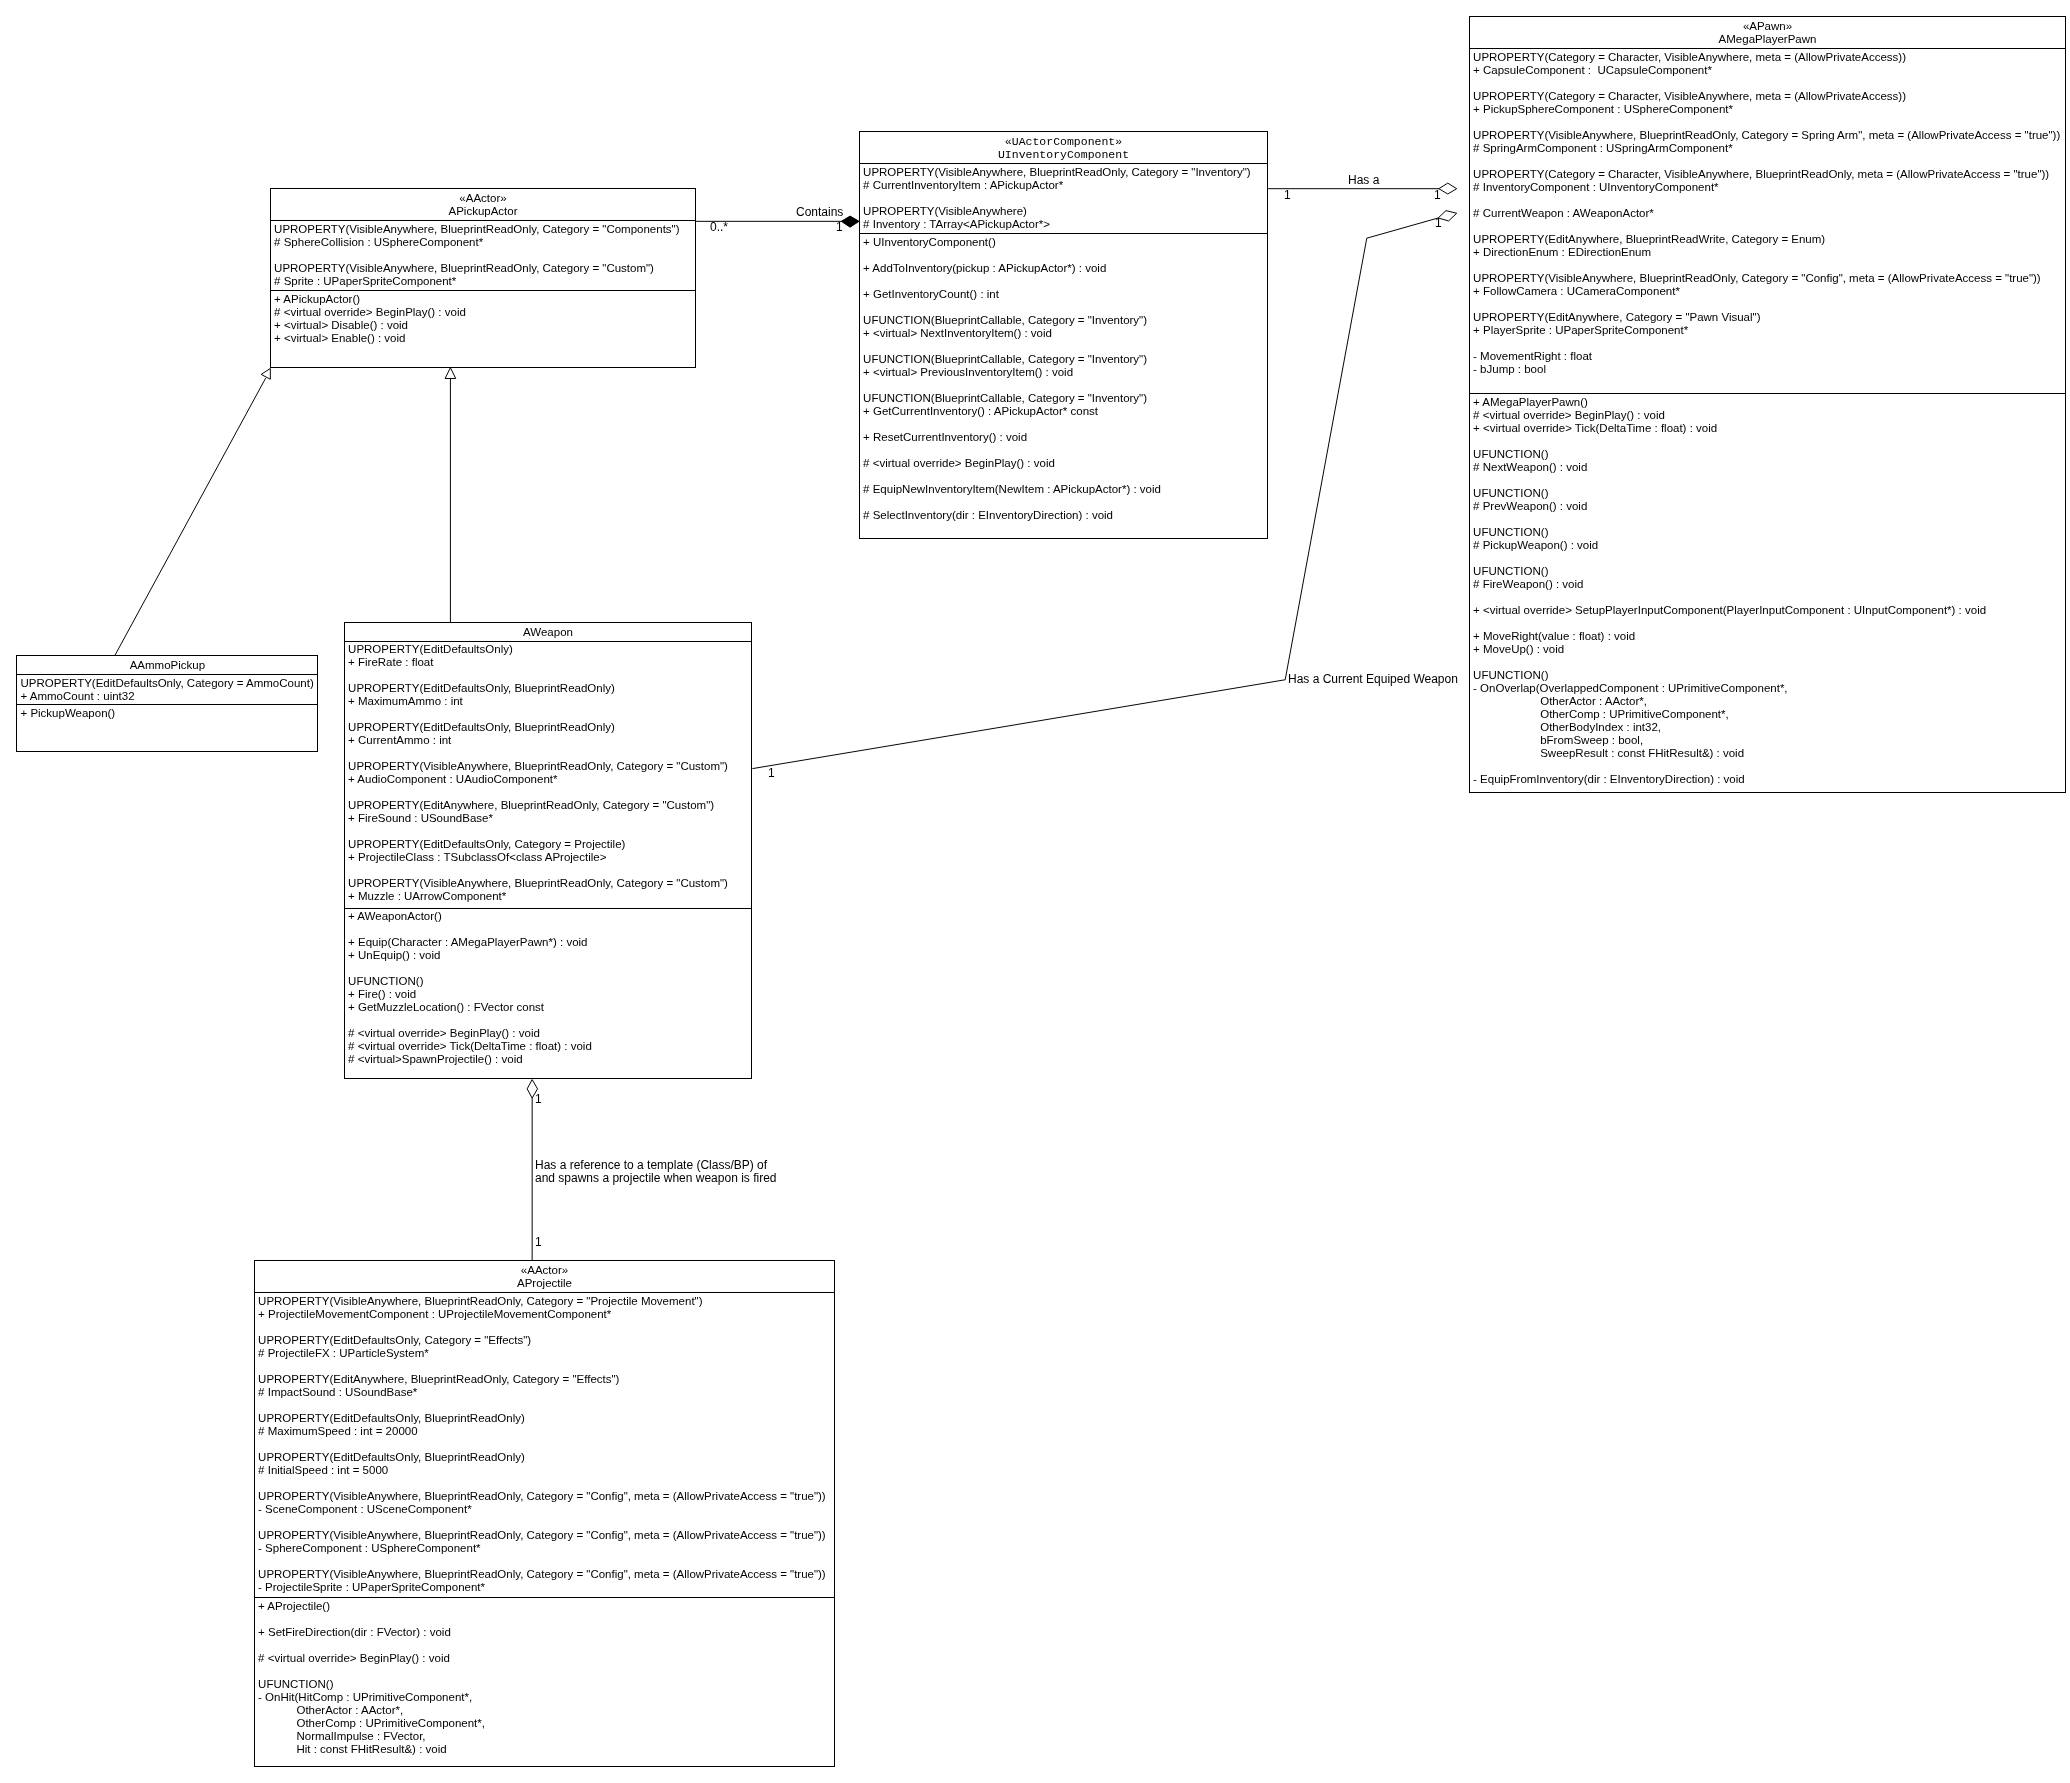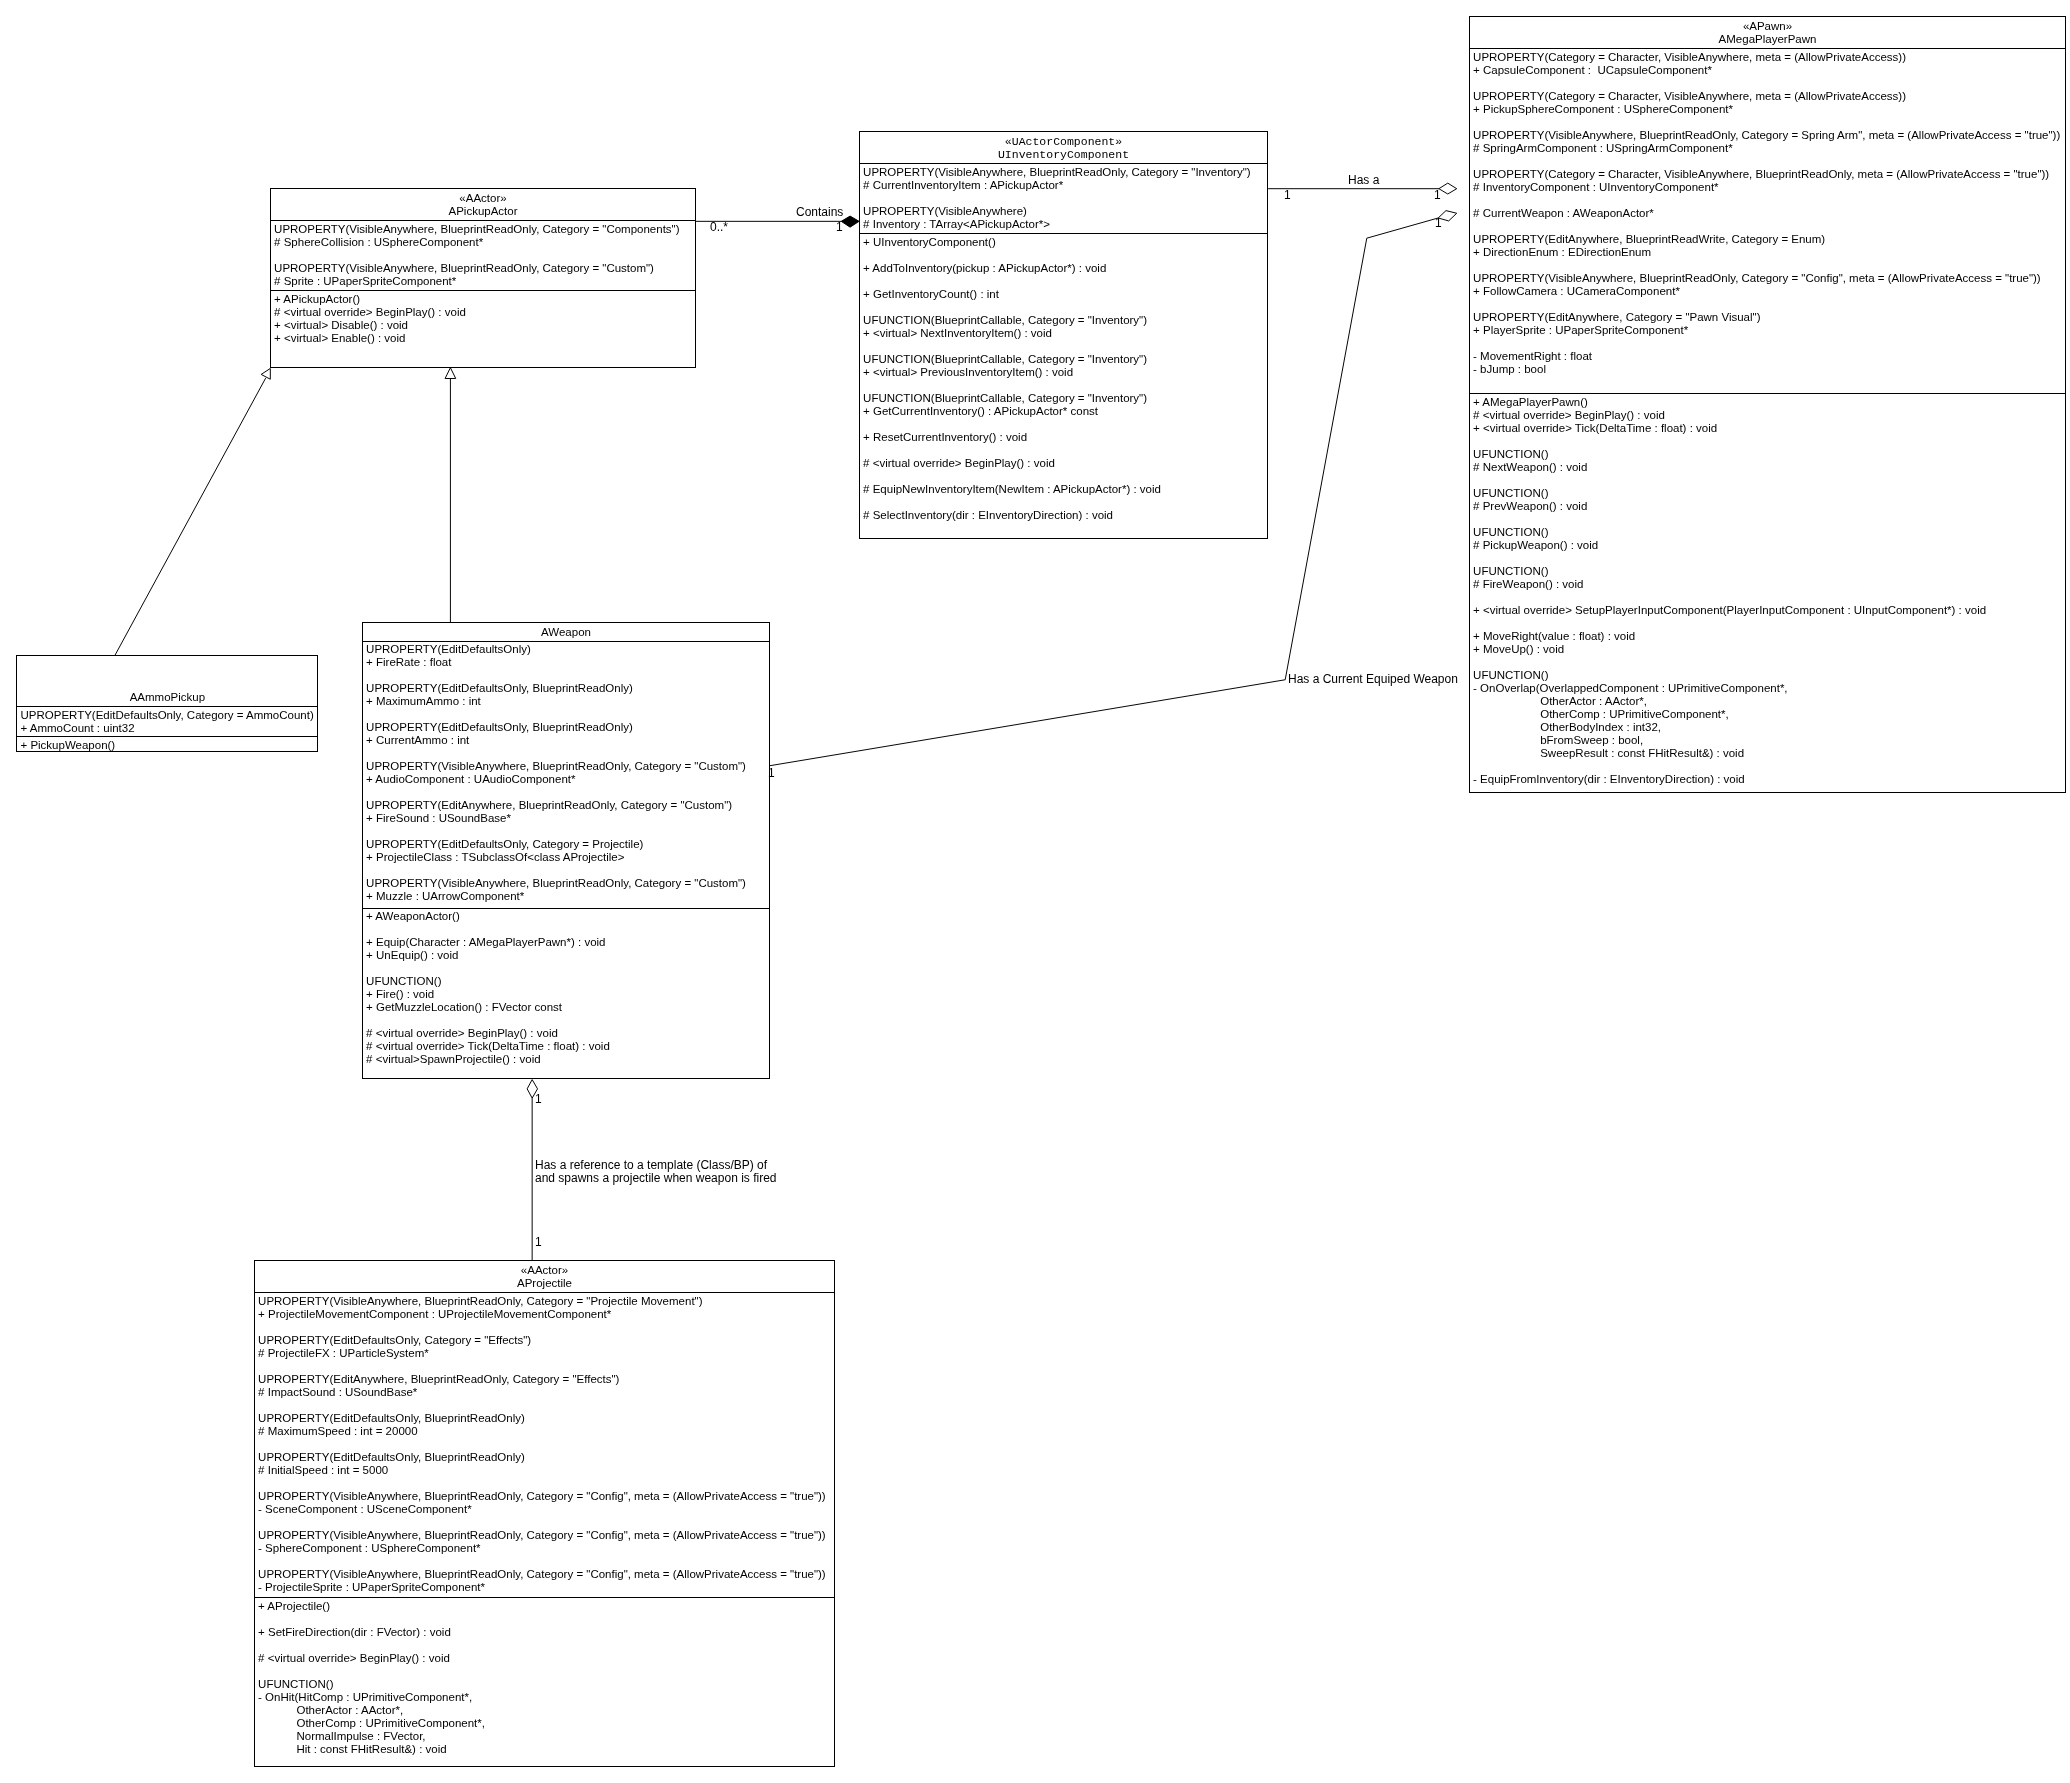--- a/index.html
+++ b/index.html
@@ -88,27 +88,27 @@
 </div>
 <div class="umlclass" style="left:1457px; top:16.4px; width:597px; height:777px;margin-left:12px;">
   <div class="cls-header" style="height:32px;">
         <div class="cls-line">«APawn»</div>
         <div class="cls-line">AMegaPlayerPawn</div>
       </div>
   <div class="cls-section with-border" style="height:345px;"><div class="cls-line">UPROPERTY(Category = Character, VisibleAnywhere, meta = (AllowPrivateAccess))</div><div class="cls-line">+ CapsuleComponent :  UCapsuleComponent*</div><div class="cls-line"></div><div class="cls-line">UPROPERTY(Category = Character, VisibleAnywhere, meta = (AllowPrivateAccess))</div><div class="cls-line">+ PickupSphereComponent : USphereComponent*</div><div class="cls-line"></div><div class="cls-line">UPROPERTY(VisibleAnywhere, BlueprintReadOnly, Category = Spring Arm", meta = (AllowPrivateAccess = "true"))</div><div class="cls-line"># SpringArmComponent : USpringArmComponent*</div><div class="cls-line"></div><div class="cls-line">UPROPERTY(Category = Character, VisibleAnywhere, BlueprintReadOnly, meta = (AllowPrivateAccess = "true"))</div><div class="cls-line"># InventoryComponent : UInventoryComponent*</div><div class="cls-line"></div><div class="cls-line"># CurrentWeapon : AWeaponActor*</div><div class="cls-line"></div><div class="cls-line">UPROPERTY(EditAnywhere, BlueprintReadWrite, Category = Enum)</div><div class="cls-line">+ DirectionEnum : EDirectionEnum</div><div class="cls-line"></div><div class="cls-line">UPROPERTY(VisibleAnywhere, BlueprintReadOnly, Category = "Config", meta = (AllowPrivateAccess = "true"))</div><div class="cls-line">+ FollowCamera : UCameraComponent*</div><div class="cls-line"></div><div class="cls-line">UPROPERTY(EditAnywhere, Category = "Pawn Visual")</div><div class="cls-line">+ PlayerSprite : UPaperSpriteComponent*</div><div class="cls-line"></div><div class="cls-line">- MovementRight : float</div><div class="cls-line">- bJump : bool</div><div class="cls-line"></div></div>
   <div class="cls-section"><div class="cls-line">+ AMegaPlayerPawn()</div><div class="cls-line"># &lt;virtual override&gt; BeginPlay() : void</div><div class="cls-line">+ &lt;virtual override&gt; Tick(DeltaTime : float) : void</div><div class="cls-line"></div><div class="cls-line">UFUNCTION()</div><div class="cls-line"># NextWeapon() : void</div><div class="cls-line"></div><div class="cls-line">UFUNCTION()</div><div class="cls-line"># PrevWeapon() : void</div><div class="cls-line"></div><div class="cls-line">UFUNCTION()</div><div class="cls-line"># PickupWeapon() : void</div><div class="cls-line"></div><div class="cls-line">UFUNCTION()</div><div class="cls-line"># FireWeapon() : void</div><div class="cls-line"></div><div class="cls-line">+ &lt;virtual override&gt; SetupPlayerInputComponent(PlayerInputComponent : UInputComponent*) : void</div><div class="cls-line"></div><div class="cls-line">+ MoveRight(value : float) : void</div><div class="cls-line">+ MoveUp() : void</div><div class="cls-line"></div><div class="cls-line">UFUNCTION()</div><div class="cls-line">- OnOverlap(OverlappedComponent : UPrimitiveComponent*,</div><div class="cls-line">&nbsp;&nbsp;&nbsp;&nbsp;&nbsp;&nbsp;&nbsp;&nbsp;&nbsp;&nbsp;&nbsp;&nbsp;&nbsp;&nbsp;&nbsp;&nbsp;&nbsp;&nbsp;&nbsp;&nbsp;&nbsp;OtherActor : AActor*,</div><div class="cls-line">&nbsp;&nbsp;&nbsp;&nbsp;&nbsp;&nbsp;&nbsp;&nbsp;&nbsp;&nbsp;&nbsp;&nbsp;&nbsp;&nbsp;&nbsp;&nbsp;&nbsp;&nbsp;&nbsp;&nbsp;&nbsp;OtherComp : UPrimitiveComponent*,</div><div class="cls-line">&nbsp;&nbsp;&nbsp;&nbsp;&nbsp;&nbsp;&nbsp;&nbsp;&nbsp;&nbsp;&nbsp;&nbsp;&nbsp;&nbsp;&nbsp;&nbsp;&nbsp;&nbsp;&nbsp;&nbsp;&nbsp;OtherBodyIndex : int32,</div><div class="cls-line">&nbsp;&nbsp;&nbsp;&nbsp;&nbsp;&nbsp;&nbsp;&nbsp;&nbsp;&nbsp;&nbsp;&nbsp;&nbsp;&nbsp;&nbsp;&nbsp;&nbsp;&nbsp;&nbsp;&nbsp;&nbsp;bFromSweep : bool,</div><div class="cls-line">&nbsp;&nbsp;&nbsp;&nbsp;&nbsp;&nbsp;&nbsp;&nbsp;&nbsp;&nbsp;&nbsp;&nbsp;&nbsp;&nbsp;&nbsp;&nbsp;&nbsp;&nbsp;&nbsp;&nbsp;&nbsp;SweepResult : const FHitResult&amp;) : void</div><div class="cls-line"></div><div class="cls-line">- EquipFromInventory(dir : EInventoryDirection) : void</div></div>
 </div>
 <div class="umlclass" style="left:16.4px; top:655px; width:302px; height:97px;">
-  <div class="cls-header" style="height:19px;margin-top:32px;">
+  <div class="cls-header" style="height:19px;">
         <div class="cls-line">AAmmoPickup</div>
       </div>
   <div class="cls-section with-border" style="height:30px;"><div class="cls-line">UPROPERTY(EditDefaultsOnly, Category = AmmoCount)</div><div class="cls-line">+ AmmoCount : uint32</div></div>
   <div class="cls-section"><div class="cls-line">+ PickupWeapon()</div></div>
 </div>
-<div class="umlclass" style="left:344px; top:622px; width:408px; height:457px;margin-left:18px;">
+<div class="umlclass" style="left:344px; top:622px; width:408px; height:457px;">
   <div class="cls-header" style="height:18.5px;">
         <div class="cls-line">AWeapon</div>
       </div>
   <div class="cls-section with-border" style="height:267px;"><div class="cls-line">UPROPERTY(EditDefaultsOnly)</div><div class="cls-line">+ FireRate : float</div><div class="cls-line"></div><div class="cls-line">UPROPERTY(EditDefaultsOnly, BlueprintReadOnly)</div><div class="cls-line">+ MaximumAmmo : int</div><div class="cls-line"></div><div class="cls-line">UPROPERTY(EditDefaultsOnly, BlueprintReadOnly)</div><div class="cls-line">+ CurrentAmmo : int</div><div class="cls-line"></div><div class="cls-line">UPROPERTY(VisibleAnywhere, BlueprintReadOnly, Category = "Custom")</div><div class="cls-line">+ AudioComponent : UAudioComponent*</div><div class="cls-line"></div><div class="cls-line">UPROPERTY(EditAnywhere, BlueprintReadOnly, Category = "Custom")</div><div class="cls-line">+ FireSound : USoundBase*</div><div class="cls-line"></div><div class="cls-line">UPROPERTY(EditDefaultsOnly, Category = Projectile)</div><div class="cls-line">+ ProjectileClass : TSubclassOf&lt;class AProjectile&gt;</div><div class="cls-line"></div><div class="cls-line">UPROPERTY(VisibleAnywhere, BlueprintReadOnly, Category = "Custom")</div><div class="cls-line">+ Muzzle : UArrowComponent*</div></div>
   <div class="cls-section"><div class="cls-line">+ AWeaponActor()</div><div class="cls-line"></div><div class="cls-line">+ Equip(Character : AMegaPlayerPawn*) : void</div><div class="cls-line">+ UnEquip() : void</div><div class="cls-line"></div><div class="cls-line">UFUNCTION()</div><div class="cls-line">+ Fire() : void</div><div class="cls-line">+ GetMuzzleLocation() : FVector const</div><div class="cls-line"></div><div class="cls-line"># &lt;virtual override&gt; BeginPlay() : void</div><div class="cls-line"># &lt;virtual override&gt; Tick(DeltaTime : float) : void</div><div class="cls-line"># &lt;virtual&gt;SpawnProjectile() : void</div></div>
 </div>
 <div class="umlclass" style="left:254px; top:1260px; width:581px; height:507px;">
   <div class="cls-header" style="height:32px;">
         <div class="cls-line">«AActor»</div>
         <div class="cls-line">AProjectile</div>

